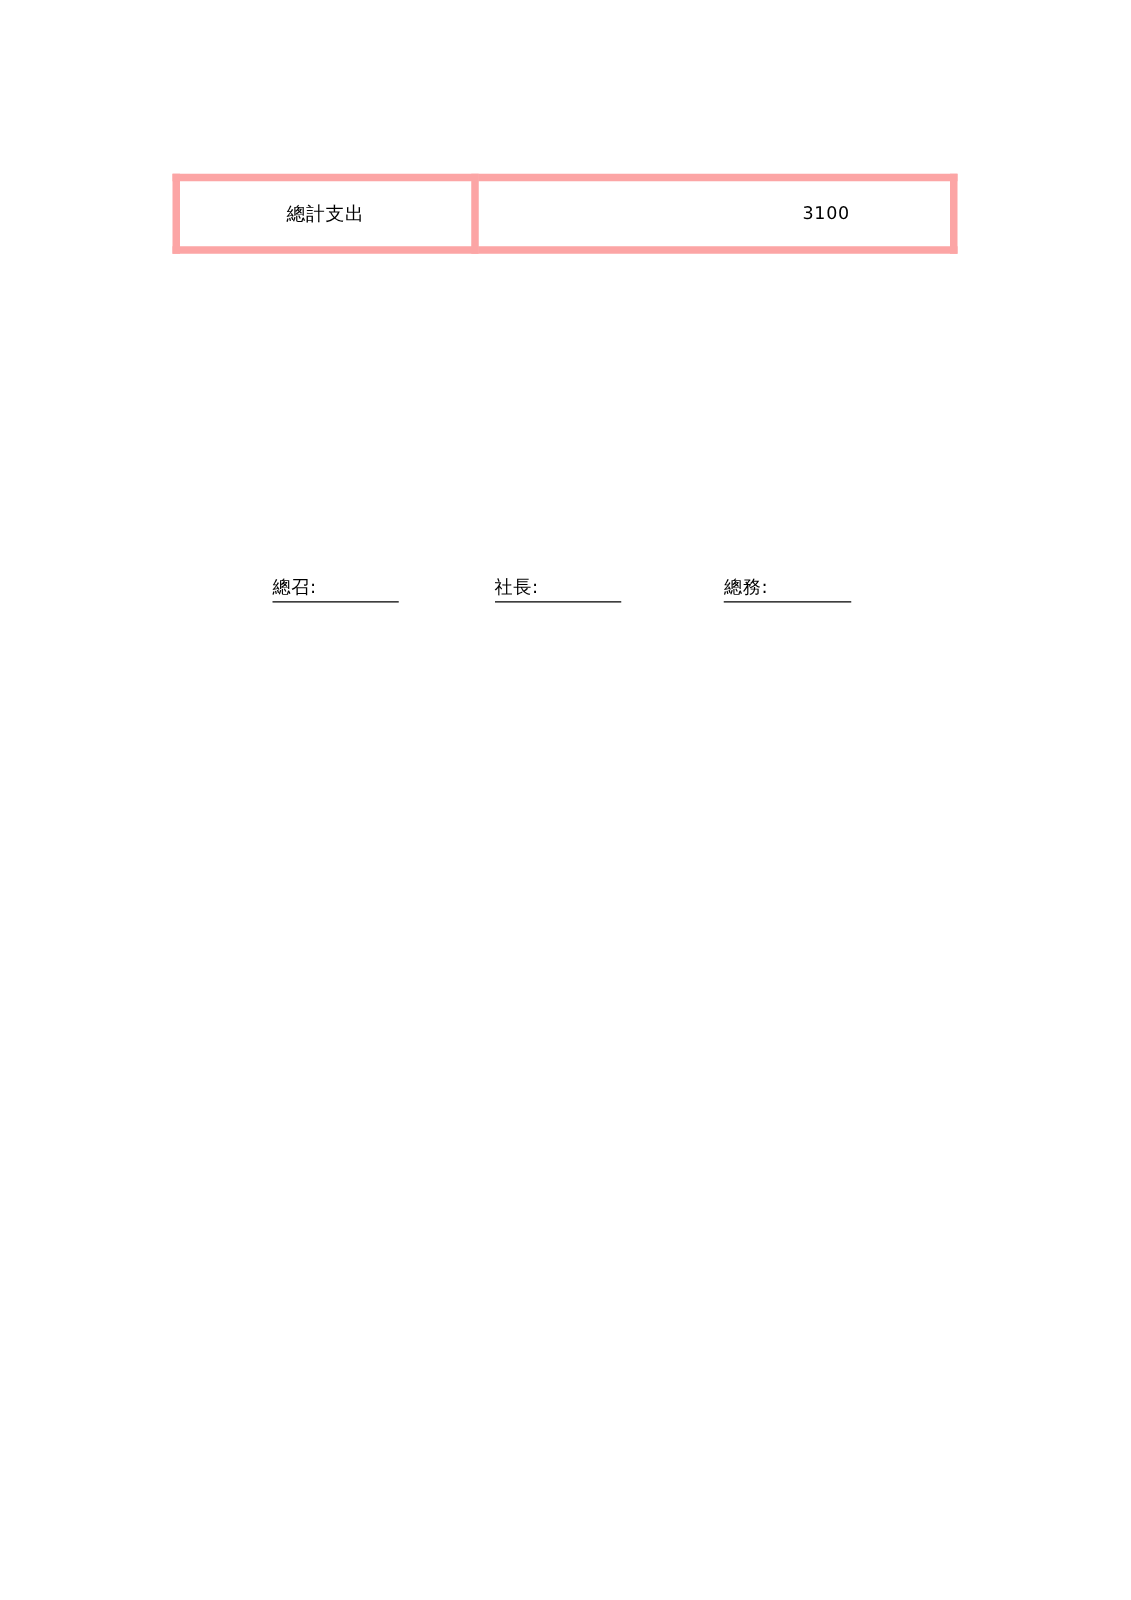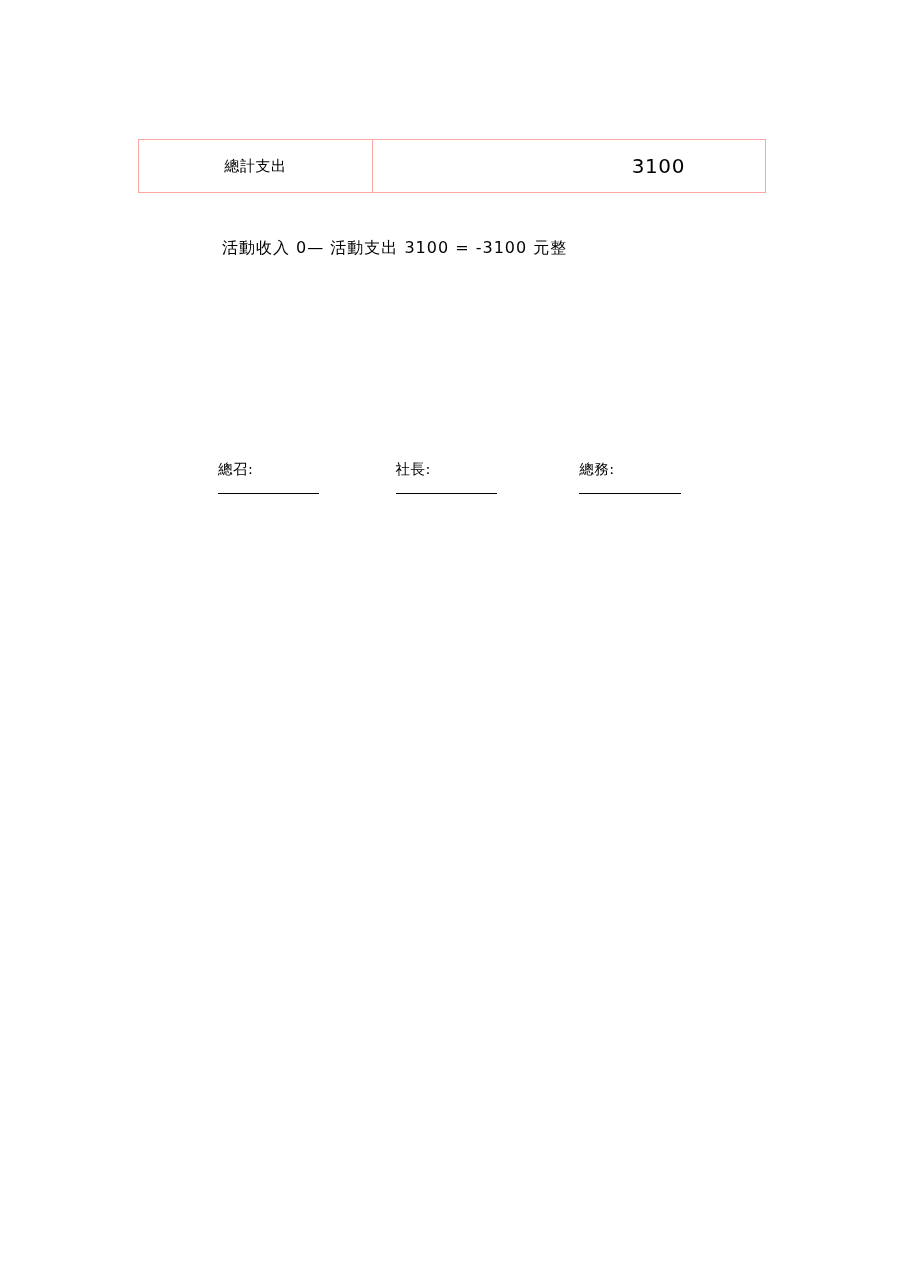--- a/index.html
+++ b/index.html
@@ -25,35 +25,35 @@
   
   .total-table {
     position: absolute;
     left: 138px;
     top: 139px;
     width: 628px;
     border-collapse: collapse;
     table-layout: fixed;
   }
   .total-table td {
-    border: 1px solid #fca5a5;
+    border: 6px solid #fca5a5;
     height: 52px;
     padding: 0 14px;
     font-size: 15px;
     vertical-align: middle;
     letter-spacing: 0.6px;
   }
   .total-table td.label {
     width: 205px;
     text-align: center;
   }
   .total-table td.value {
     text-align: right;
     padding-right: 80px;
-    font-size: 20px;
+    font-size: 14px;
   }
 
   
   .equation {
     position: absolute;
     left: 222px;
     top: 238px;
     font-size: 16px;
     letter-spacing: 1px;
     white-space: nowrap;
@@ -76,41 +76,40 @@
     position: absolute;
     left: 218px;
     top: 460px;
     font-size: 14.5px;
     letter-spacing: 0.5px;
     white-space: nowrap;
   }
   .sign-item {
     display: inline-block;
     border-bottom: 1.5px solid #000;
-    padding-bottom: 14px;
+    padding-bottom: 2px;
   }
   .sign-item .blank { display: inline-block; width: 66px; }
   .sign-spacer-1 { display: inline-block; width: 66px; }
   .sign-spacer-2 { display: inline-block; width: 72px; }
 </style>
 </head>
 <body>
 
 <div class="page">
 
   <table class="total-table">
     <tbody>
       <tr>
         <td class="label">總計支出</td>
         <td class="value">3100</td>
       </tr>
     </tbody>
   </table>
 
-  <div class="equation">活動收入 0—  活動支出 3100 = -3100 元整</div>
 
 
   <div class="sign-row">
     <span class="sign-item"><span>總召:</span><span class="blank"></span></span>
     <span class="sign-spacer-1"></span>
     <span class="sign-item"><span>社長:</span><span class="blank"></span></span>
     <span class="sign-spacer-2"></span>
     <span class="sign-item"><span>總務:</span><span class="blank"></span></span>
   </div>
 

